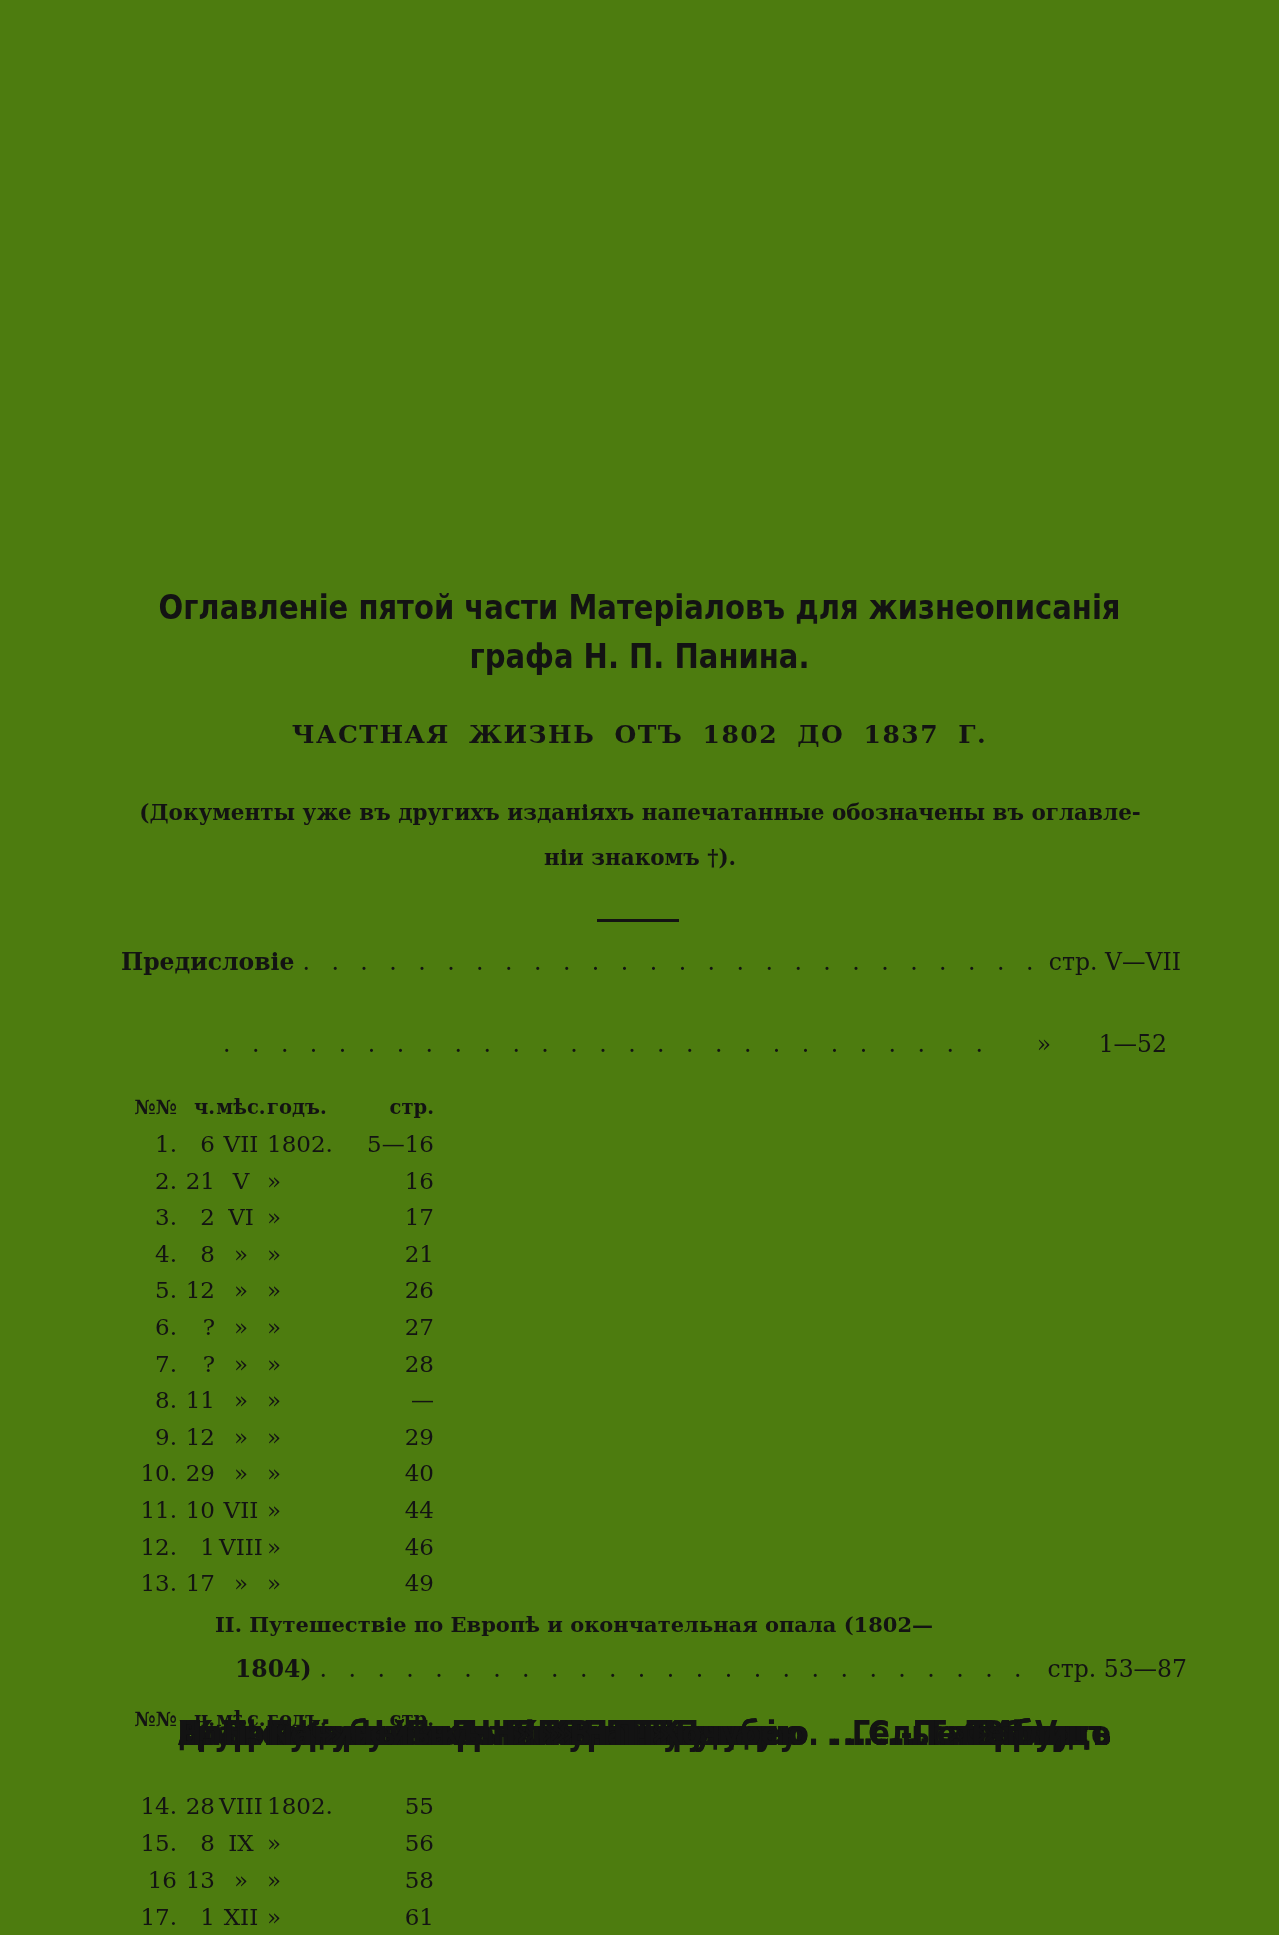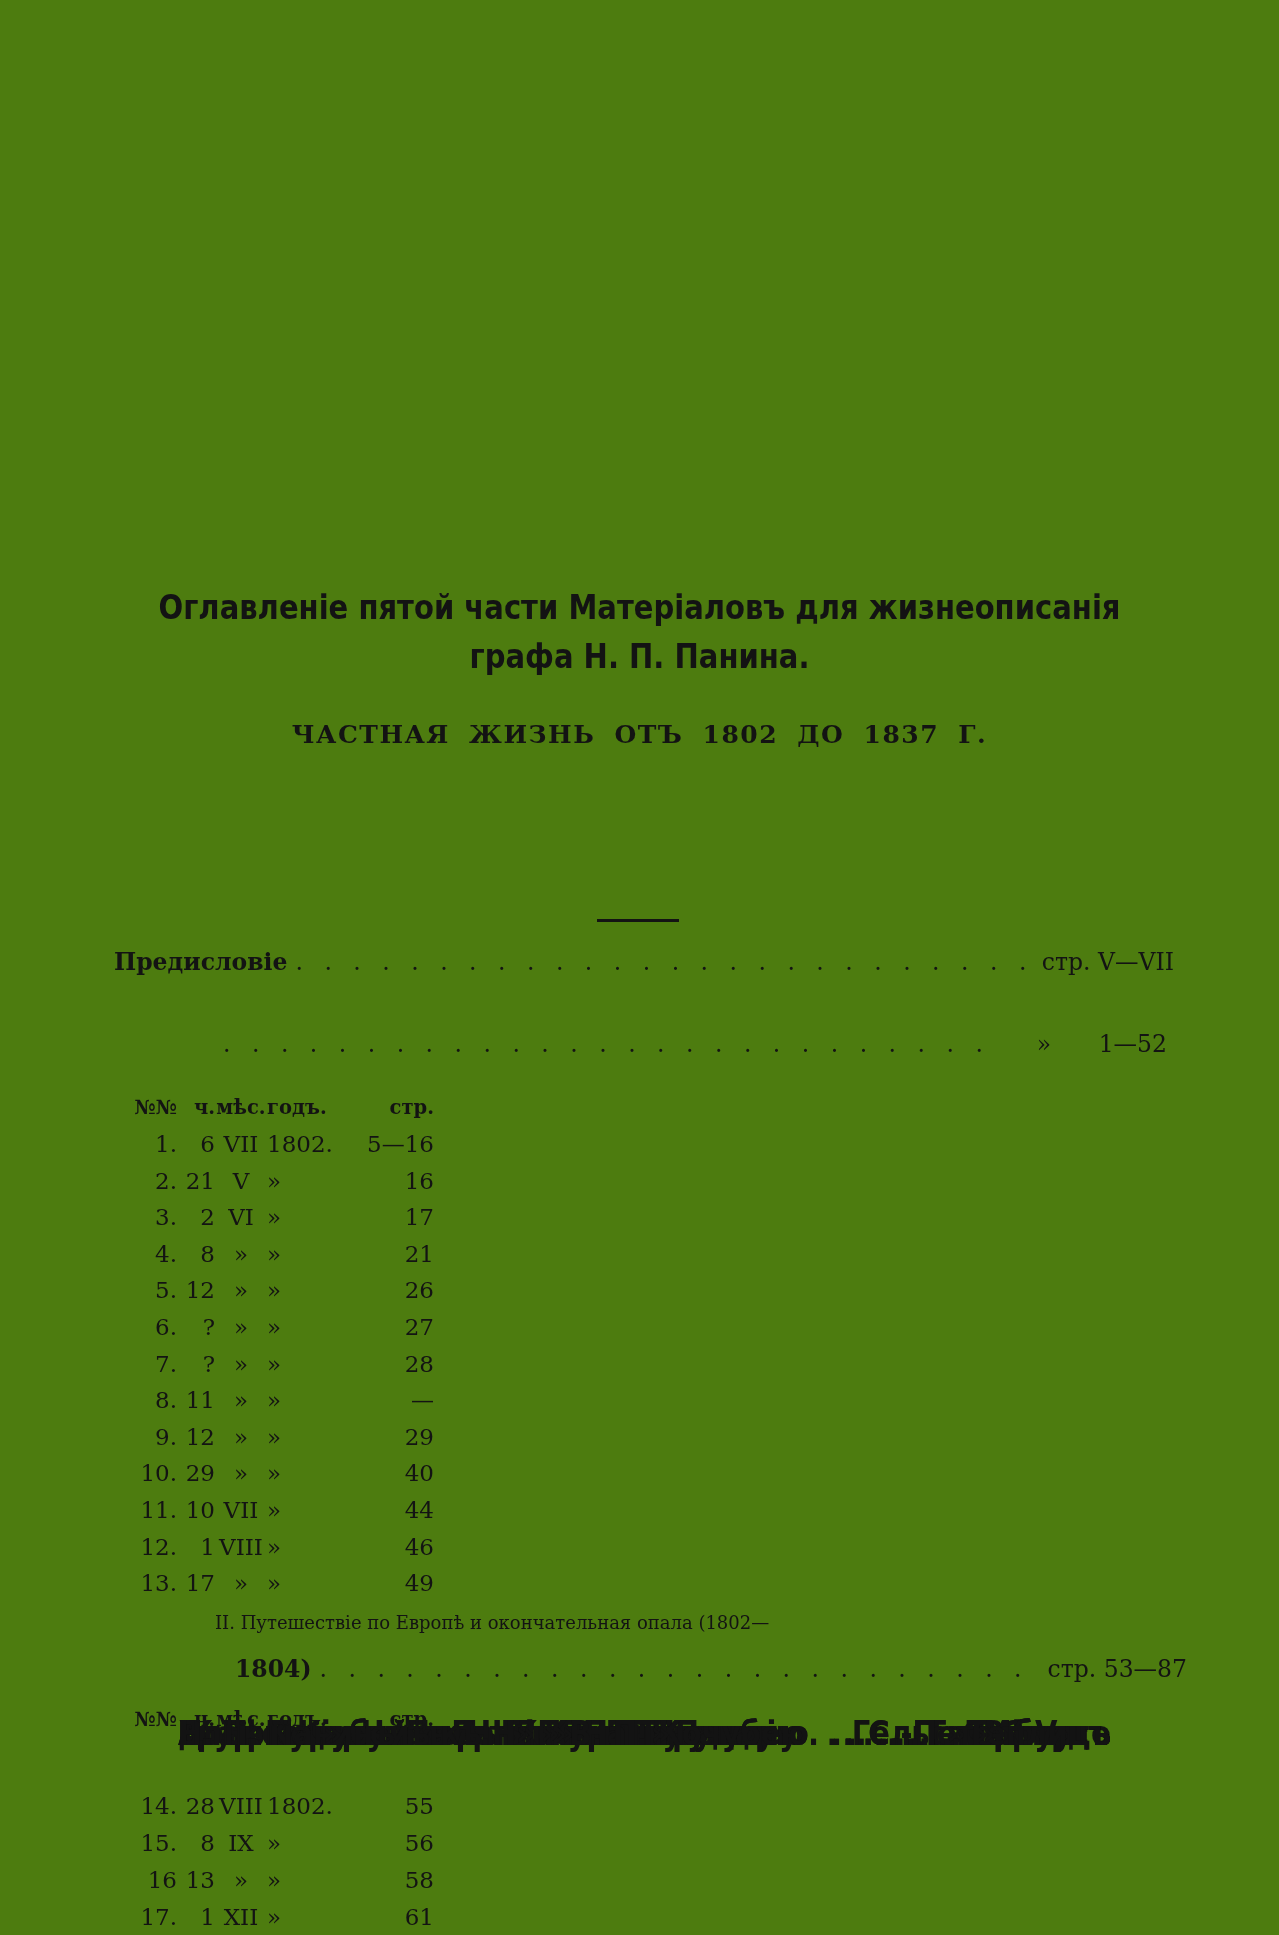--- a/index.html
+++ b/index.html
@@ -28,27 +28,27 @@
   }
   .note{
     position:absolute;left:110px;top:790px;width:1060px;
     text-align:center;font-weight:700;font-size:21.5px;line-height:45px;
   }
   .rule{position:absolute;left:597px;top:919px;width:82px;height:3px;background:#131313;}
   
   .toc-line{display:flex;align-items:baseline;font-size:23.5px;font-weight:700;white-space:nowrap;}
   .toc-line .fill{flex:1;overflow:hidden;font-weight:400;letter-spacing:7px;margin:0 8px;}
   .toc-line .pg{font-weight:400;}
-  .preface{position:absolute;left:114px;top:948px;width:1060px;}
+  .preface{position:absolute;left:121px;top:948px;width:1060px;}
   .sec1{position:absolute;left:215px;top:1030px;width:952px;}
   .sec1 .mark{width:70px;text-align:center;font-weight:400;}
   .sec1 .pg{min-width:88px;text-align:right;}
   .sec2l1{
     position:absolute;left:215px;top:1612px;width:952px;
-    font-weight:400;font-size:18px;white-space:nowrap;
+    font-weight:700;font-size:21px;white-space:nowrap;
   }
   .sec2l2{position:absolute;left:215px;top:1655px;width:952px;margin-left:20px;}
   
   .thead{
     position:absolute;left:107px;width:1060px;
     display:flex;align-items:baseline;
     font-weight:700;font-size:19.5px;white-space:nowrap;
   }
   .t1h{top:1096px;}
   .t2h{top:1708px;}
@@ -75,20 +75,24 @@
 
 <div class="page">
 
   <div class="title">
     <div>Оглавленіе пятой части Матеріаловъ для жизнеописанія</div>
     <div>графа Н. П. Панина.</div>
   </div>
 
   <div class="subtitle">ЧАСТНАЯ ЖИЗНЬ ОТЪ 1802 ДО 1837 Г.</div>
 
+  <div class="note">
+    <div>(Документы уже въ другихъ изданіяхъ напечатанные обозначены въ оглавле-</div>
+    <div>ніи знакомъ †).</div>
+  </div>
 
   <div class="rule"></div>
 
   <div class="toc-line preface">
     <span class="lbl">Предисловіе</span>
     <span class="fill">. . . . . . . . . . . . . . . . . . . . . . . . . . . . . . . . . . . . . . . . . . . . . . . . . . . . . . . . . . . .</span>
     <span class="pg">стр. V—VII</span>
   </div>
 
   <div class="toc-line sec1">

